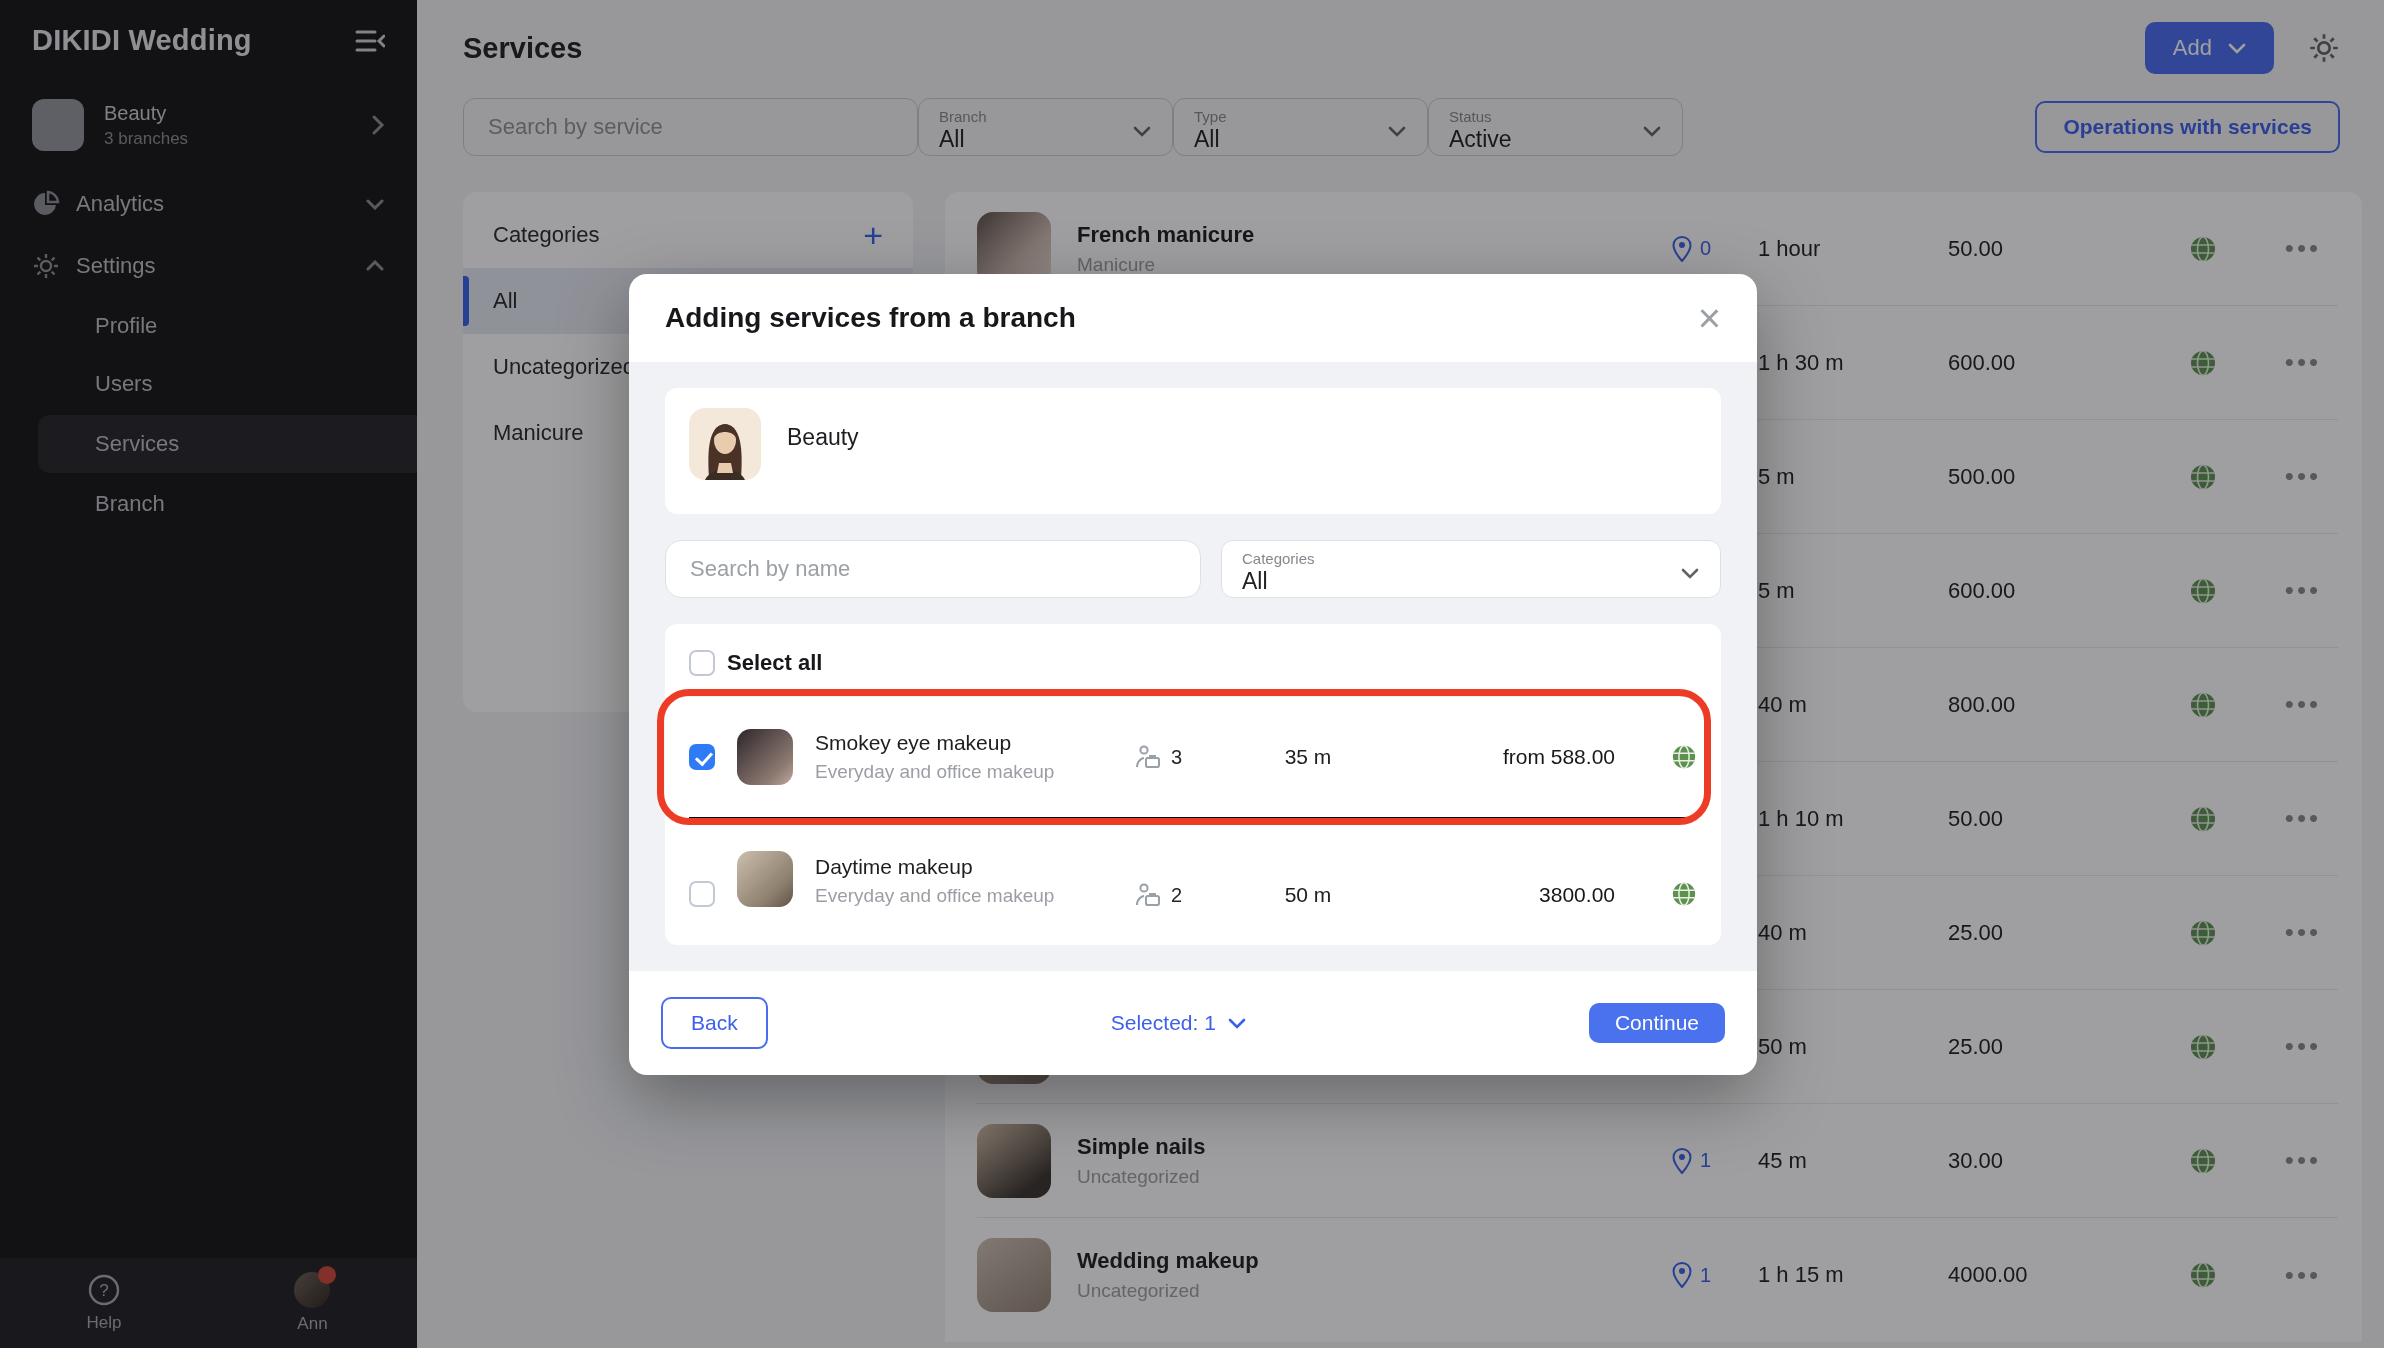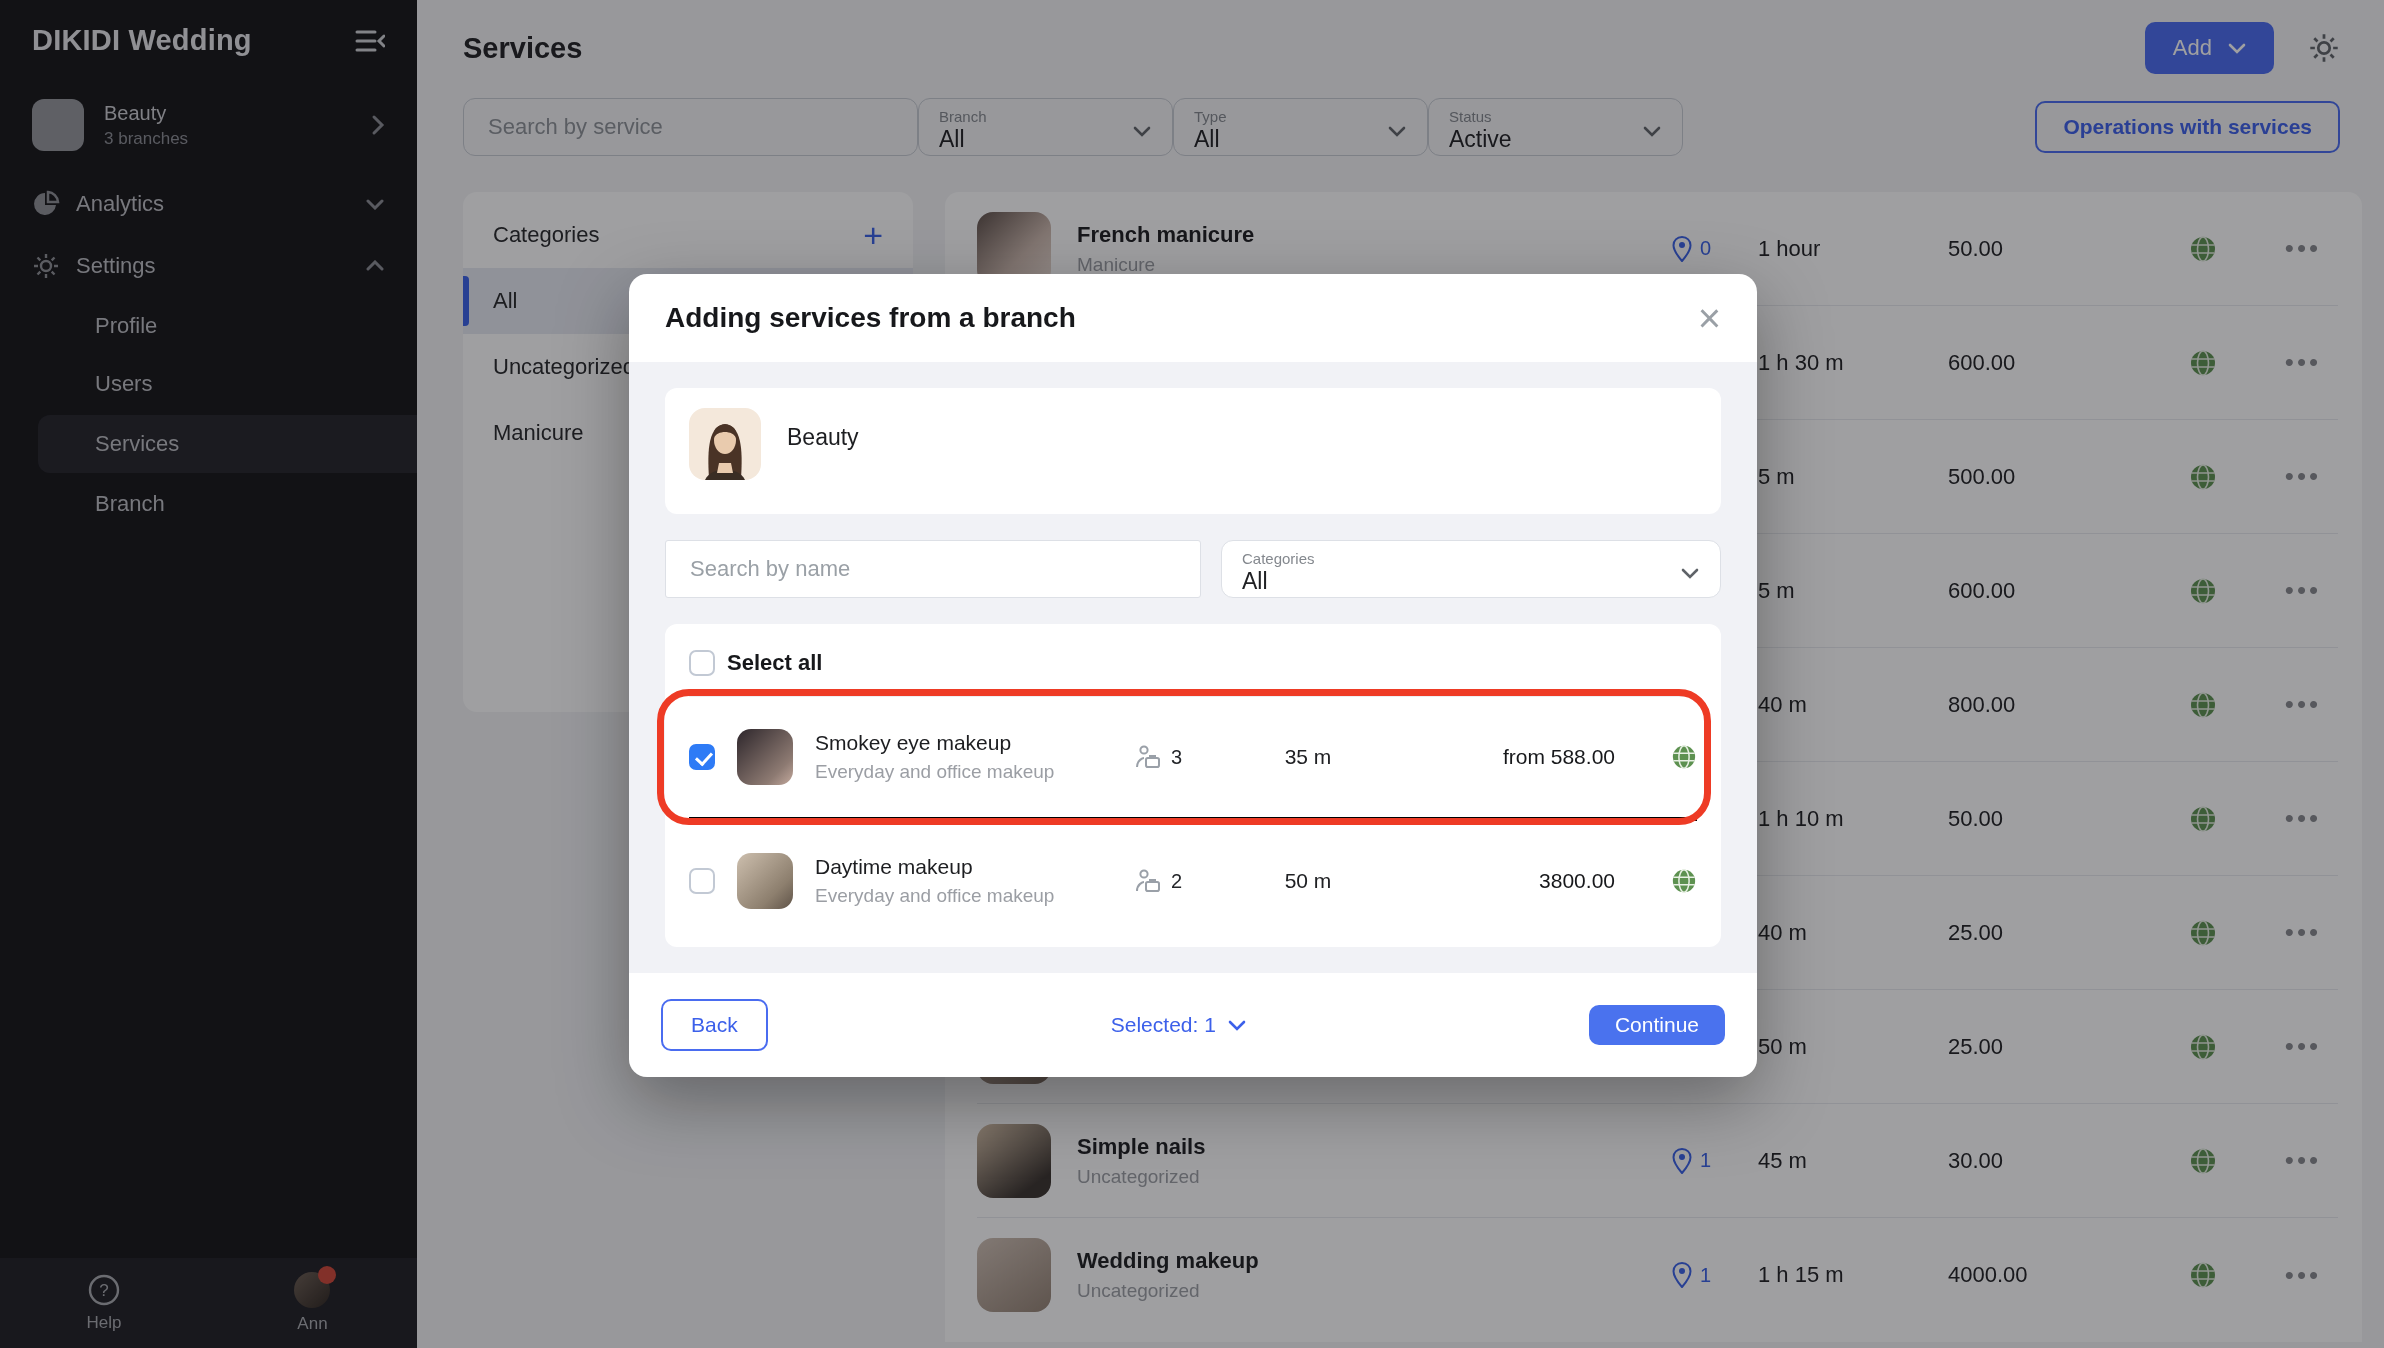--- a/index.html
+++ b/index.html
@@ -74,31 +74,31 @@
   .overlay { position:fixed; inset:0; background:rgba(15,16,20,0.40); z-index:10; }
   .modal { position:fixed; left:629px; top:274px; width:1128px; z-index:20; border-radius:18px; box-shadow:0 24px 70px rgba(0,0,0,.35); }
   .modal-header { background:#fff; border-radius:18px 18px 0 0; display:flex; align-items:center; justify-content:space-between; padding:28px 36px; }
   .modal-title { font-size:28px; font-weight:bold; color:#17181b; }
   .modal-close { color:#9aa0a6; font-size:40px; line-height:28px; cursor:pointer; font-weight:300; }
   .modal-body { background:#f1f2f6; padding:26px 36px; display:flex; flex-direction:column; gap:26px; }
   .branch-card { background:#fff; border-radius:12px; padding:20px 24px 34px 24px; display:flex; align-items:flex-start; gap:26px; }
   .beauty-avatar { width:72px; height:72px; border-radius:16px; overflow:hidden; flex:none; }
   .branch-card-name { font-size:23px; color:#1d1e21; margin-top:16px; }
   .modal-filter-row { display:flex; gap:20px; }
-  .modal-search { flex:1; height:58px; border:1.5px solid #dde0e6; border-radius:3px; background:#fff; padding:0 24px; font-size:22px; color:#202124; font-family:inherit; outline:none; }
+  .modal-search { flex:1; height:58px; border:1.5px solid #dde0e6; border-radius:16px; background:#fff; padding:0 24px; font-size:22px; color:#202124; font-family:inherit; outline:none; }
   .modal-search::placeholder { color:#9aa0a6; }
   .modal-cat-select { width:500px; background:#fff; border:1.5px solid #dde0e6; }
   .services-box { background:#fff; border-radius:12px; padding:6px 24px; }
   .select-all-row { display:flex; align-items:center; gap:12px; padding:20px 0; border-bottom:1px solid #edeef2; cursor:pointer; }
   .select-all-label { font-size:22px; font-weight:bold; color:#17181b; }
   .cbx { width:26px; height:26px; border:2px solid #c2c9d4; border-radius:7px; background:#fff; flex:none; position:relative; cursor:pointer; }
   .cbx.checked { background:#2e7bf6; border-color:#2e7bf6; }
   .cbx.checked::after { content:""; position:absolute; left:8px; top:3px; width:7px; height:13px; border:solid #fff; border-width:0 3px 3px 0; transform:rotate(42deg); }
   .m-row { display:flex; align-items:center; gap:22px; padding:32px 0; position:relative; }
-  .m-row + .m-row { border-top:4px solid #000000; }
+  .m-row + .m-row { border-top:2px solid #000000;align-items:flex-end; }
   .m-thumb { width:56px; height:56px; border-radius:14px; flex:none; }
   .mth-smokey { background:linear-gradient(135deg,#2d262b,#8d7a72 75%,#c4aa9e); }
   .mth-daytime { background:linear-gradient(135deg,#cdbfae,#8d7f6e 70%,#5f5348); }
   .m-names { flex:1; min-width:0; }
   .m-name { font-size:21px; color:#1d1e21; }
   .m-sub { font-size:19px; color:#9b9ea4; margin-top:6px; }
   .m-staff { width:86px; display:flex; align-items:center; gap:10px; color:#24262a; font-size:20px; }
   .m-dur { width:130px; font-size:21px; color:#202124; text-align:center; }
   .m-price { width:220px; font-size:21px; color:#17181b; text-align:right; }
   .m-globe { width:60px; display:flex; justify-content:flex-end; }

